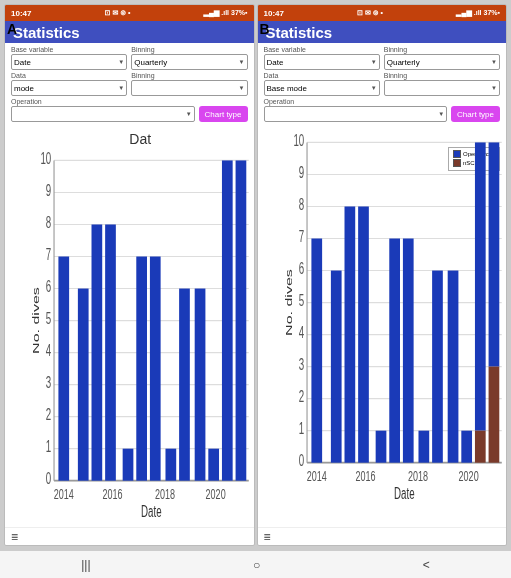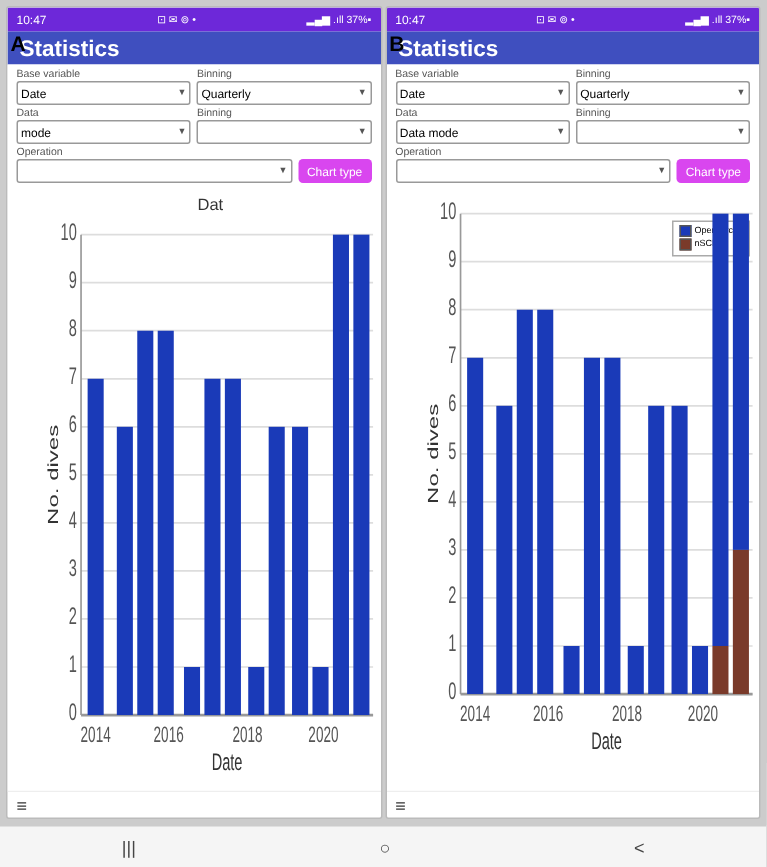--- a/index.html
+++ b/index.html
@@ -26,28 +26,29 @@
       background: #fff;
       display: flex;
       flex-direction: column;
       border: 1px solid #bbb;
       border-radius: 2px;
       overflow: hidden;
     }
 
     
     .status-bar {
-      background: #6d28d9;
+      background: #c2410c;
       color: #fff;
       font-size: 8px;
       padding: 2px 6px;
       display: flex;
       justify-content: space-between;
       align-items: center;
       height: 16px;
+      font-weight: bold;
     }
 
     
     .title-bar {
       background: #3f4fbf;
       color: #fff;
       font-size: 15px;
       font-weight: bold;
       padding: 4px 8px;
       height: 22px;
@@ -112,21 +113,21 @@
 
     .chart-area {
       flex: 1;
       position: relative;
       padding: 4px 2px 16px 24px;
       background: #fff;
     }
 
     .chart-title {
       text-align: center;
-      font-size: 11px;
+      font-size: 14px;
       color: #333;
       margin-bottom: 2px;
     }
 
     .chart-inner {
       width: 100%;
       height: calc(100% - 14px);
       position: relative;
     }
 
@@ -307,21 +308,21 @@
       <div class="dropdown">
         <span>Quarterly</span>
         <span class="dropdown-arrow">▼</span>
       </div>
     </div>
   </div>
         <div class="control-row">
     <div class="control-group">
       <div class="control-label">Data</div>
       <div class="dropdown">
-        <span>Data mode</span>
+        <span>Base mode</span>
         <span class="dropdown-arrow">▼</span>
       </div>
     </div>
     <div class="control-group">
       <div class="control-label">Binning</div>
       <div class="dropdown">
         <span></span>
         <span class="dropdown-arrow">▼</span>
       </div>
     </div>

